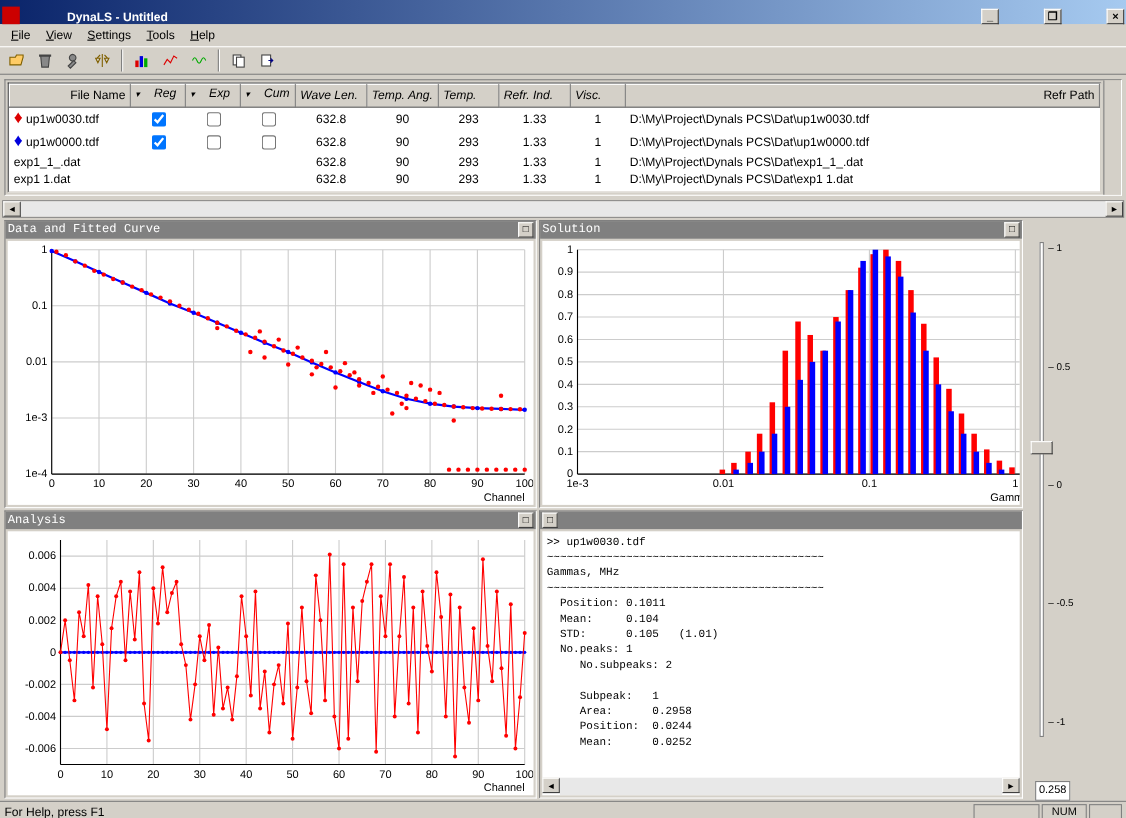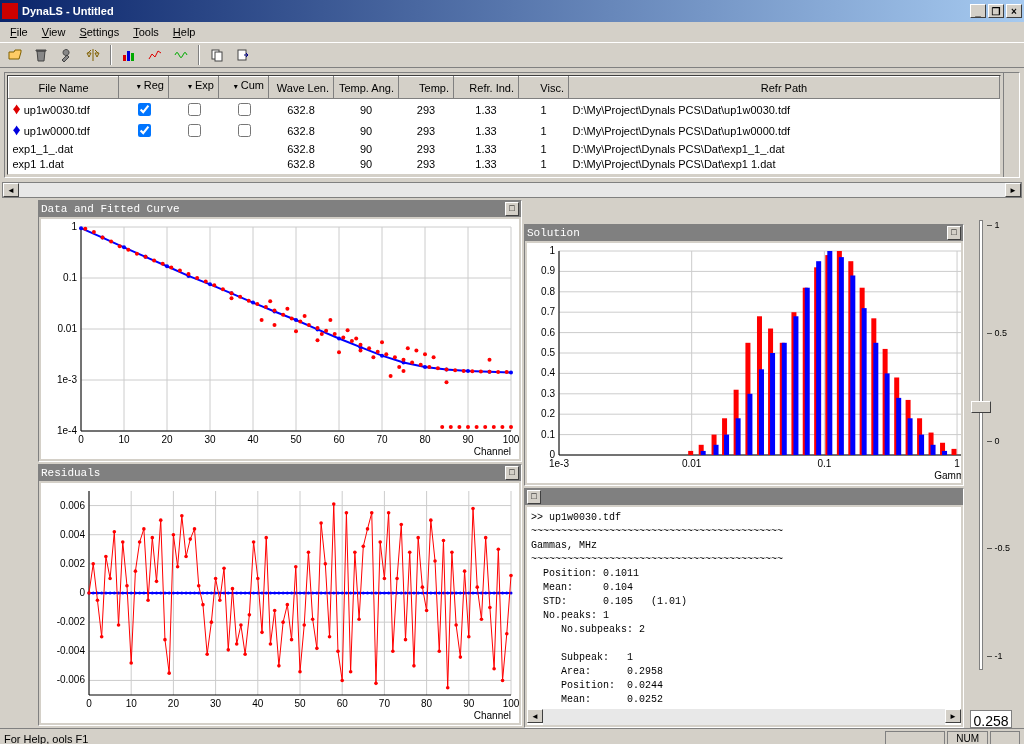--- a/index.html
+++ b/index.html
@@ -9,23 +9,24 @@
     font-size: 11px;
     background: #d4d0c8;
     width: 1024px; height: 744px;
     overflow: hidden;
     user-select: none;
   }
   .titlebar {
     height: 22px;
     background: linear-gradient(to right, #0a246a, #a6caf0);
     color: #fff;
-    display: flex; align-items: center;
+    display: flex; align-items: flex-end;
     padding: 0 2px;
     font-weight: bold;
+    gap: 39px;
   }
   .titlebar .icon { width: 16px; height: 16px; background: #c00; margin-right: 4px; display:inline-block; }
   .titlebar .title { flex: 1; font-size: 11px; }
   .titlebar .btn {
     width: 16px; height: 14px; background: #d4d0c8;
     border: 1px solid #fff; border-right-color:#404040; border-bottom-color:#404040;
     margin-left: 2px; display:flex; align-items:center; justify-content:center;
     color:#000; font-family: Arial; font-size:10px; font-weight:bold;
     cursor: pointer;
   }
@@ -47,39 +48,39 @@
   .filepanel {
     margin: 4px; height: 106px;
     border:1px solid #808080; border-right-color:#fff; border-bottom-color:#fff;
     background:#d4d0c8; position:relative;
     display:flex;
   }
   .filetable-wrap { flex:1; overflow:hidden; background:#fff; border:1px solid #404040; border-top-color:#404040; border-left-color:#404040; border-right-color:#d4d0c8; border-bottom-color:#d4d0c8; margin:2px;}
   .filetable { width:100%; border-collapse:collapse; font-size:11px; }
   .filetable th {
     background:#d4d0c8; border:1px solid; border-color:#fff #808080 #808080 #fff;
-    padding:2px 4px; font-weight:normal; text-align:center; white-space:nowrap;
+    padding:2px 4px; font-weight:normal; text-align:right; white-space:nowrap;
     height:16px;
   }
-  .filetable th.c { text-align:right;}
+  .filetable th.c { text-align:left;font-style:italic;}
   .filetable td { padding:1px 4px; white-space:nowrap; height:15px;}
   .filetable td.c { text-align:center;}
   .drop { display:inline-block; width:14px;height:14px; font-size:8px;}
   .cbx { width:13px;height:13px; vertical-align:middle;}
   .dot-r { color:#d00; font-size:16px; line-height:10px;}
   .dot-b { color:#00d; font-size:16px; line-height:10px;}
   .scrollbar-v { width:16px; background:#d4d0c8; border-left:1px solid #808080;}
   .scrollbar-h { height:16px; background:#d4d0c8; display:flex; margin:0 2px 2px 2px; border:1px solid #808080;}
   .sb-btn{ width:16px;height:14px; background:#d4d0c8; border:1px solid; border-color:#fff #404040 #404040 #fff; font-size:8px; display:flex;align-items:center;justify-content:center;}
   .sb-track{flex:1; background:#e8e8e8;}
   
   .workarea { display:flex; height: 528px; margin:0 4px;}
-  .charts-col { display:flex; flex-direction:column; gap:2px;margin-left:34px;}
+  .charts-col { display:flex; flex-direction:column; gap:2px;}
   .leftcol { width: 484px;}
-  .rightcol { width: 440px; margin-left:2px;margin-top:24px;}
+  .rightcol { width: 440px; margin-left:2px;}
   .sliderpanel { width:46px; margin-left:4px; display:flex; flex-direction:column; align-items:center;}
   
   .panel {
     border:1px solid #808080; border-right-color:#fff; border-bottom-color:#fff;
     background:#d4d0c8; display:flex; flex-direction:column;
   }
   .panel-head {
     height:16px; background:#808080; color:#fff;
     display:flex; align-items:center; padding:0 2px;
     font-family: "Courier New", monospace; font-size:11px;
@@ -89,21 +90,21 @@
   .panel-body { flex:1; background:#fff; margin:2px; position:relative; overflow:hidden;}
   
   .plot svg { display:block; }
   .axis-label { font-family:Arial; font-size:10px; fill:#000;}
   .mono { font-family:"Courier New", monospace; font-size:10px; white-space:pre; padding:4px; line-height:14px;}
   
   .slider-scale { flex:1; position:relative; width:40px; margin-top:20px;}
   .slider-track { position:absolute; left:8px; top:0; bottom:40px; width:4px; background:#fff; border:1px solid #808080;}
   .slider-thumb { position:absolute; left:0; width:20px; height:12px; background:#d4d0c8; border:1px solid; border-color:#fff #404040 #404040 #fff; cursor:pointer;}
   .slider-tick { position:absolute; left:16px; font-size:9px;}
-  .slider-val { width:42px; height:18px; background:#fff; border:1px solid #808080; text-align:center; padding-top:2px; font-size:14px;}
+  .slider-val { width:32px; height:18px; background:#fff; border:1px solid #808080; text-align:center; padding-top:2px; font-size:10px;}
   
   .statusbar { height:20px; border-top:1px solid #808080; display:flex; align-items:center; padding:0 4px; background:#d4d0c8;}
   .statusbar .cell { border:1px solid #808080; padding:1px 8px; margin-left:2px; height:16px; font-size:10px;}
   .hscroll-pa { height:16px;}
 </style>
 </head>
 <body>
 
 <div class="titlebar">
   <span class="icon"></span>
@@ -400,21 +401,21 @@
             <circle cx="362.5" cy="152.01934578816025" r="2" fill="#ff0000"></circle>
             <circle cx="405.5" cy="163.33363201859444" r="2" fill="#ff0000"></circle>
             <circle cx="448.5" cy="140.7050595577261" r="2" fill="#ff0000"></circle>
             <circle cx="233.5" cy="105.96175645157112" r="2" fill="#ff0000"></circle>
             <circle cx="190.5" cy="79.29494044227391" r="2" fill="#ff0000"></circle>
           </svg>
         </div>
     </div>
     <div class="panel" style="height:262px">
       <div class="panel-head">
-          <span class="t">Residuals</span>
+          <span class="t">Analysis</span>
           <span class="pbtn">□</span>
         </div>
       <div class="panel-body plot" id="plot-resid">
           <svg width="478" height="240">
             <line x1="48" y1="8" x2="48" y2="212" stroke="#ccc" stroke-width="1"></line>
             <line x1="90.2" y1="8" x2="90.2" y2="212" stroke="#ccc" stroke-width="1"></line>
             <line x1="132.4" y1="8" x2="132.4" y2="212" stroke="#ccc" stroke-width="1"></line>
             <line x1="174.6" y1="8" x2="174.6" y2="212" stroke="#ccc" stroke-width="1"></line>
             <line x1="216.8" y1="8" x2="216.8" y2="212" stroke="#ccc" stroke-width="1"></line>
             <line x1="259" y1="8" x2="259" y2="212" stroke="#ccc" stroke-width="1"></line>
@@ -787,17 +788,17 @@
           <div class="slider-tick" style="top: 44%;">– 0</div>
           <div class="slider-tick" style="top: 66%;">– -0.5</div>
           <div class="slider-tick" style="top: 88%;">– -1</div>
         </div>
     </div>
     <div class="slider-val">0.258</div>
   </div>
 </div>
 
 <div class="statusbar">
-  <span style="flex:1">For Help, ools F1</span>
+  <span style="flex:1">For Help, press F1</span>
   <span class="cell" style="width:60px"></span>
   <span class="cell">NUM</span>
   <span class="cell" style="width:30px"></span>
 </div>
 
 </body></html>

